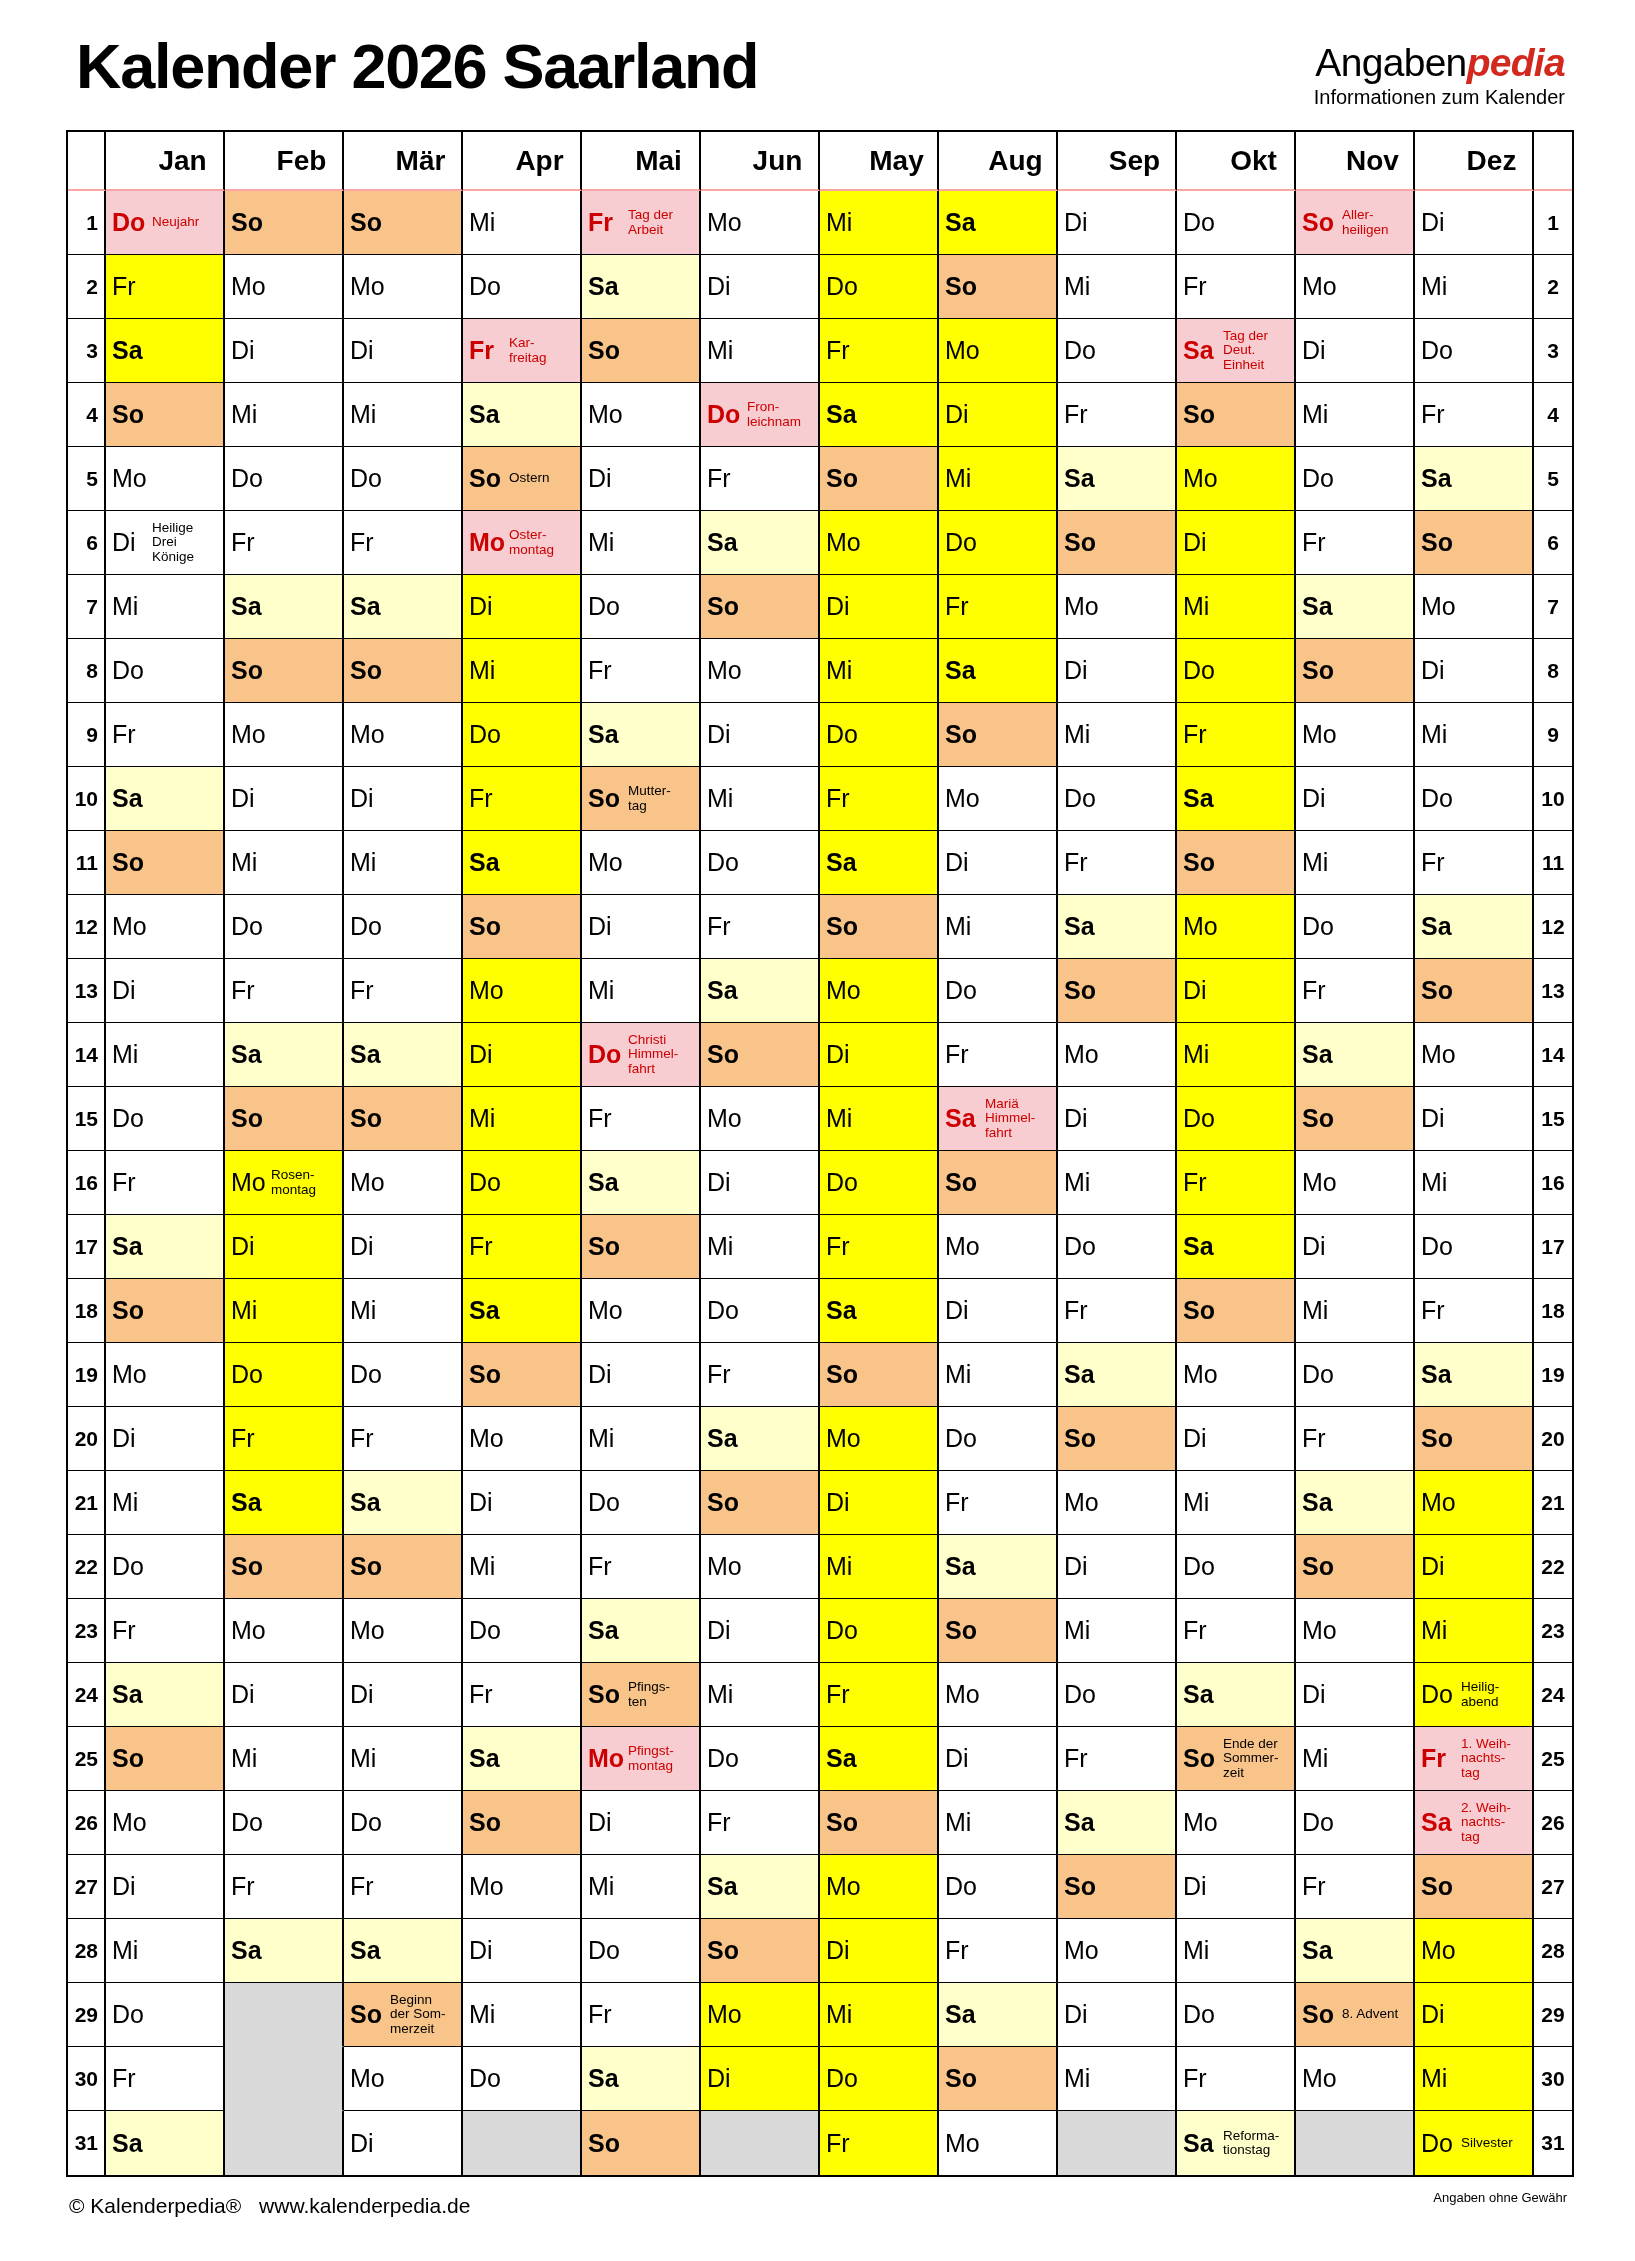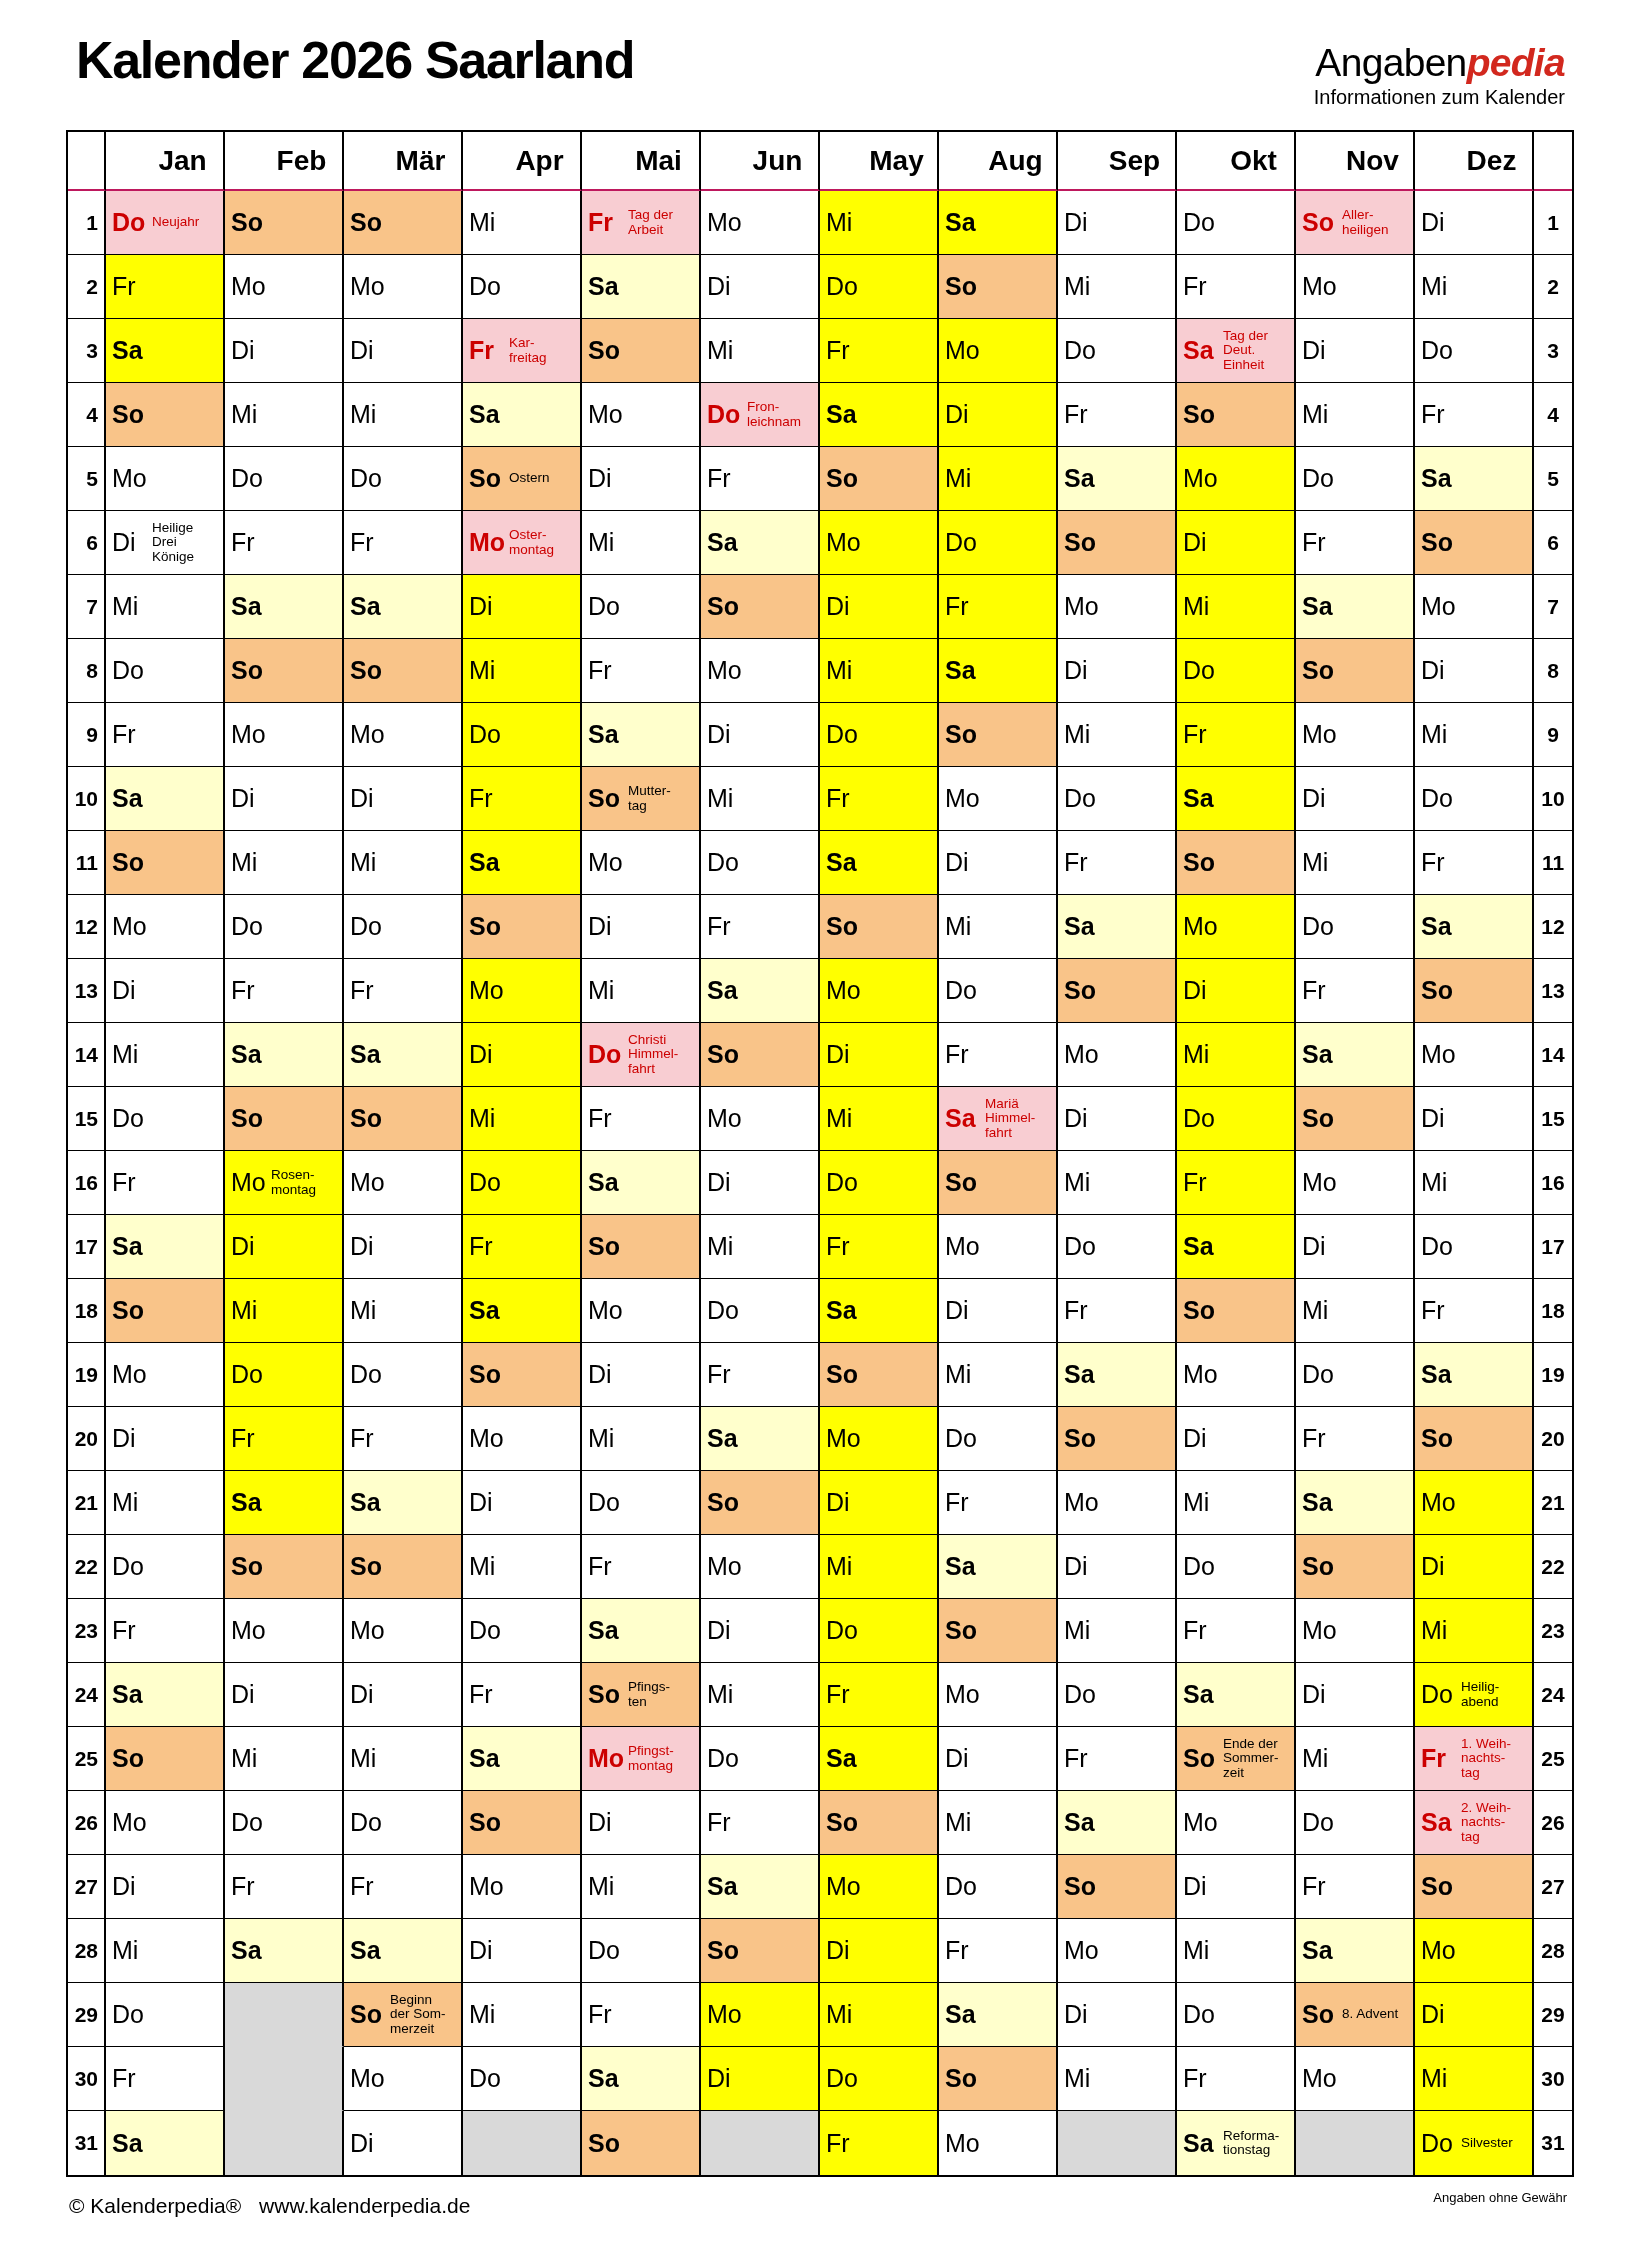--- a/index.html
+++ b/index.html
@@ -1,21 +1,21 @@
 <!DOCTYPE html>
 <html style="--ferien: #FFFF00; --saturday: #FFFFCC; --sunday: #F9C489; --holiday: #F8CDD2; --holred: #CC0000; --empty: #D9D9D9; --logored: #D2281E;font-size:10.8px"><head>
 <meta charset="utf-8">
 <style>
   html,body{margin:0;padding:0;}
   body{
     width:1636px;height:2261px;background:#ffffff;position:relative;overflow:hidden;
     font-family:"Liberation Sans", sans-serif;color:#000;
   }
   #page-title{
-    position:absolute;left:76px;top:32px;font-size:52px;font-weight:bold;
+    position:absolute;left:76px;top:32px;font-size:63px;font-weight:bold;
     letter-spacing:-1.3px;line-height:1.1;white-space:nowrap;
   }
   #logo{
     position:absolute;right:71px;top:43px;text-align:right;line-height:1;
   }
   #logo .brand{font-size:39px;letter-spacing:-0.7px;white-space:nowrap;}
   #logo .brand .red{color:var(--logored);font-weight:bold;font-style:italic;text-align:center;}
   #logo .tagline{font-size:20px;margin-top:4.7px;white-space:nowrap;margin-left:24px;}
 
   #calendar{
@@ -23,21 +23,21 @@
     display:grid;
     grid-template-columns:38px repeat(12,119px) 38px;
     grid-template-rows:59px repeat(31,64px);
     border:2.7px solid #000;
     background:#fff;
   }
   .cell{
     box-sizing:border-box;background:#fff;overflow:hidden;
     border-right:2px solid #000;border-bottom:1.3px solid #000;
   }
-  .hdr{border-bottom:2px solid #be185d;padding-left:36px;}
+  .hdr{border-bottom:2px solid #fca5a5;padding-left:36px;}
   .last-col{border-right:none;}
   .last-row{border-bottom:none;}
   .month-h{display:flex;align-items:center;justify-content:center;
     font-weight:bold;font-size:28px;}
   .num{display:flex;align-items:center;font-weight:bold;font-size:21px;}
   .left-num{justify-content:flex-end;padding-right:6px;}
   .right-num{justify-content:center;}
   .day{display:flex;align-items:center;padding:0 2.7px 0 6px;}
   .t-sa{background:var(--saturday);}
   .t-so{background:var(--sunday);}

